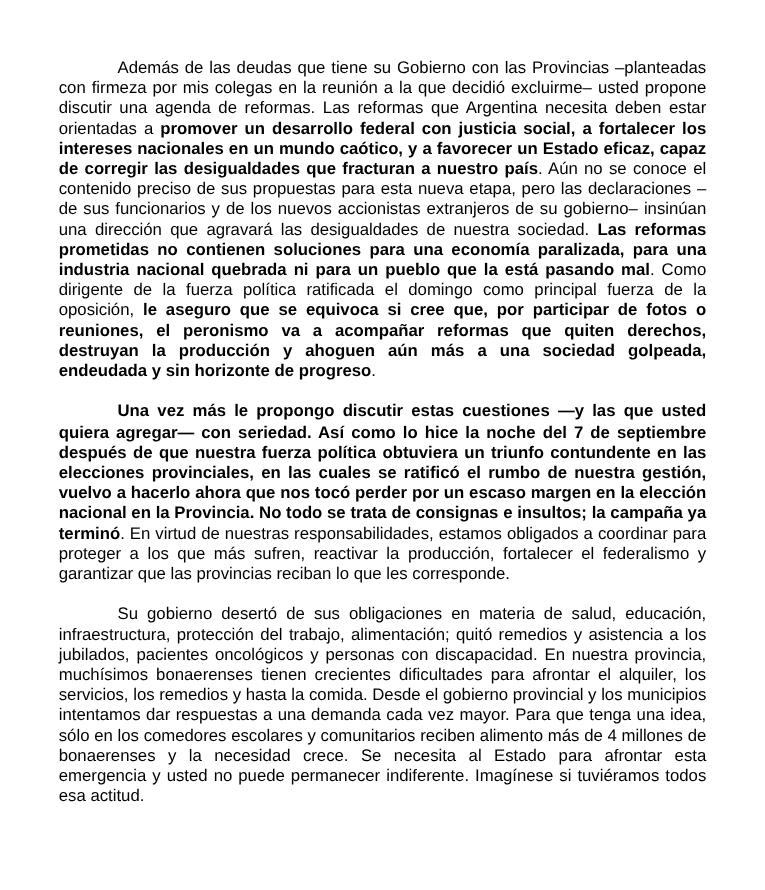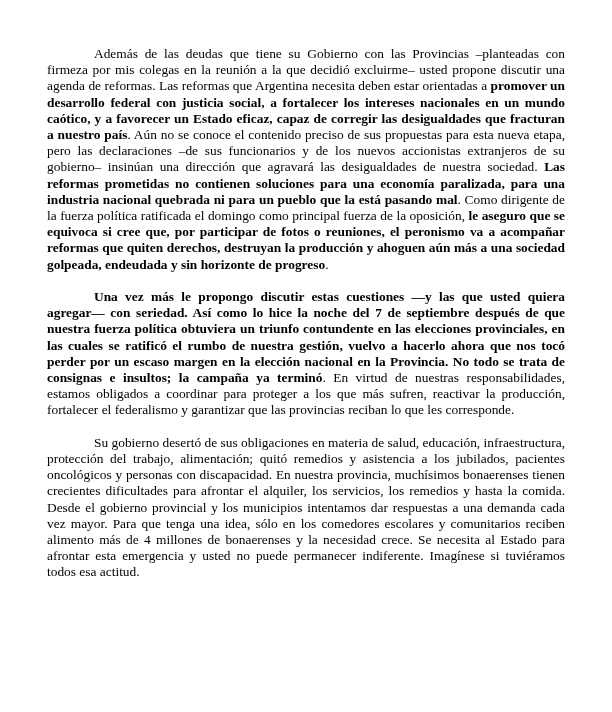--- a/index.html
+++ b/index.html
@@ -11,21 +11,21 @@
     width: 612px;
     height: 712px;
     overflow: hidden;
   }
   .page {
     box-sizing: border-box;
     width: 612px;
     height: 636px;
     padding: 46px 47px 0 47px;
     background: #ffffff;
-    font-family: Liberation Serif, serif;
+    font-family: Liberation Sans, sans-serif;
     font-size: 13.4px;
     line-height: 16.2px;
     color: #000000;
   }
   .para {
     margin: 0 0 16.2px 0;
     text-align: justify;
     text-indent: 47px;
   }
   .bold {

